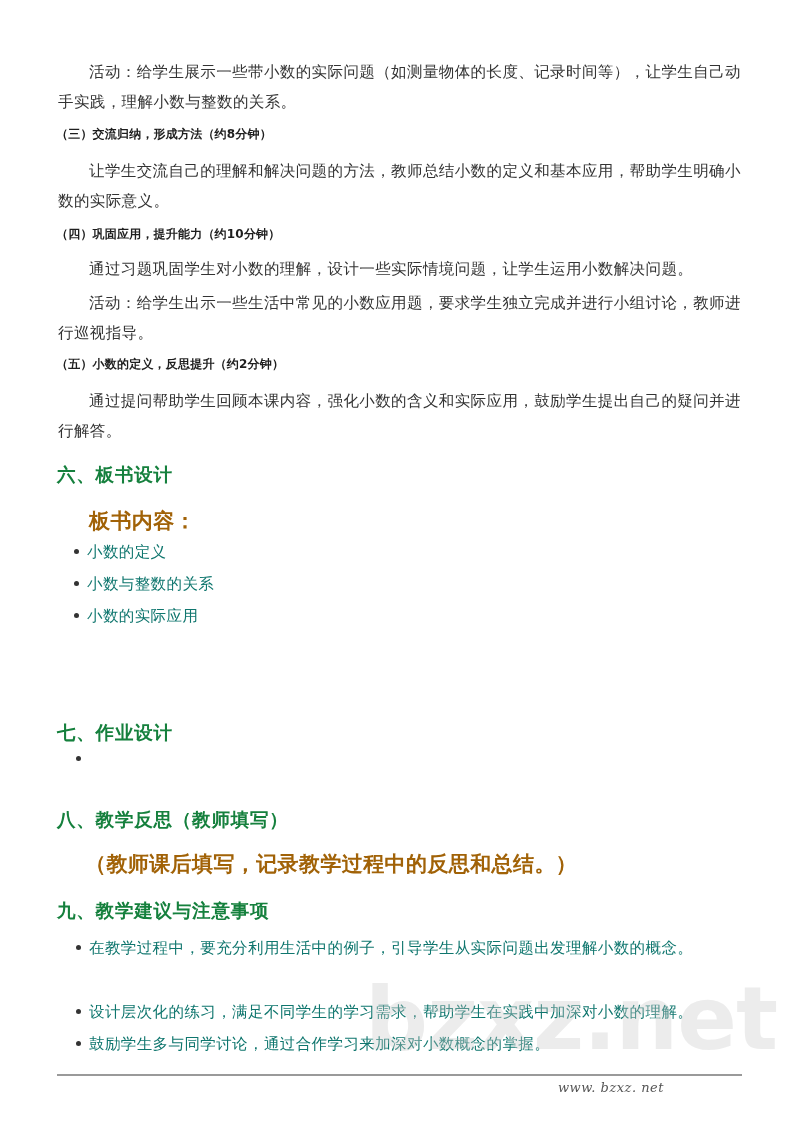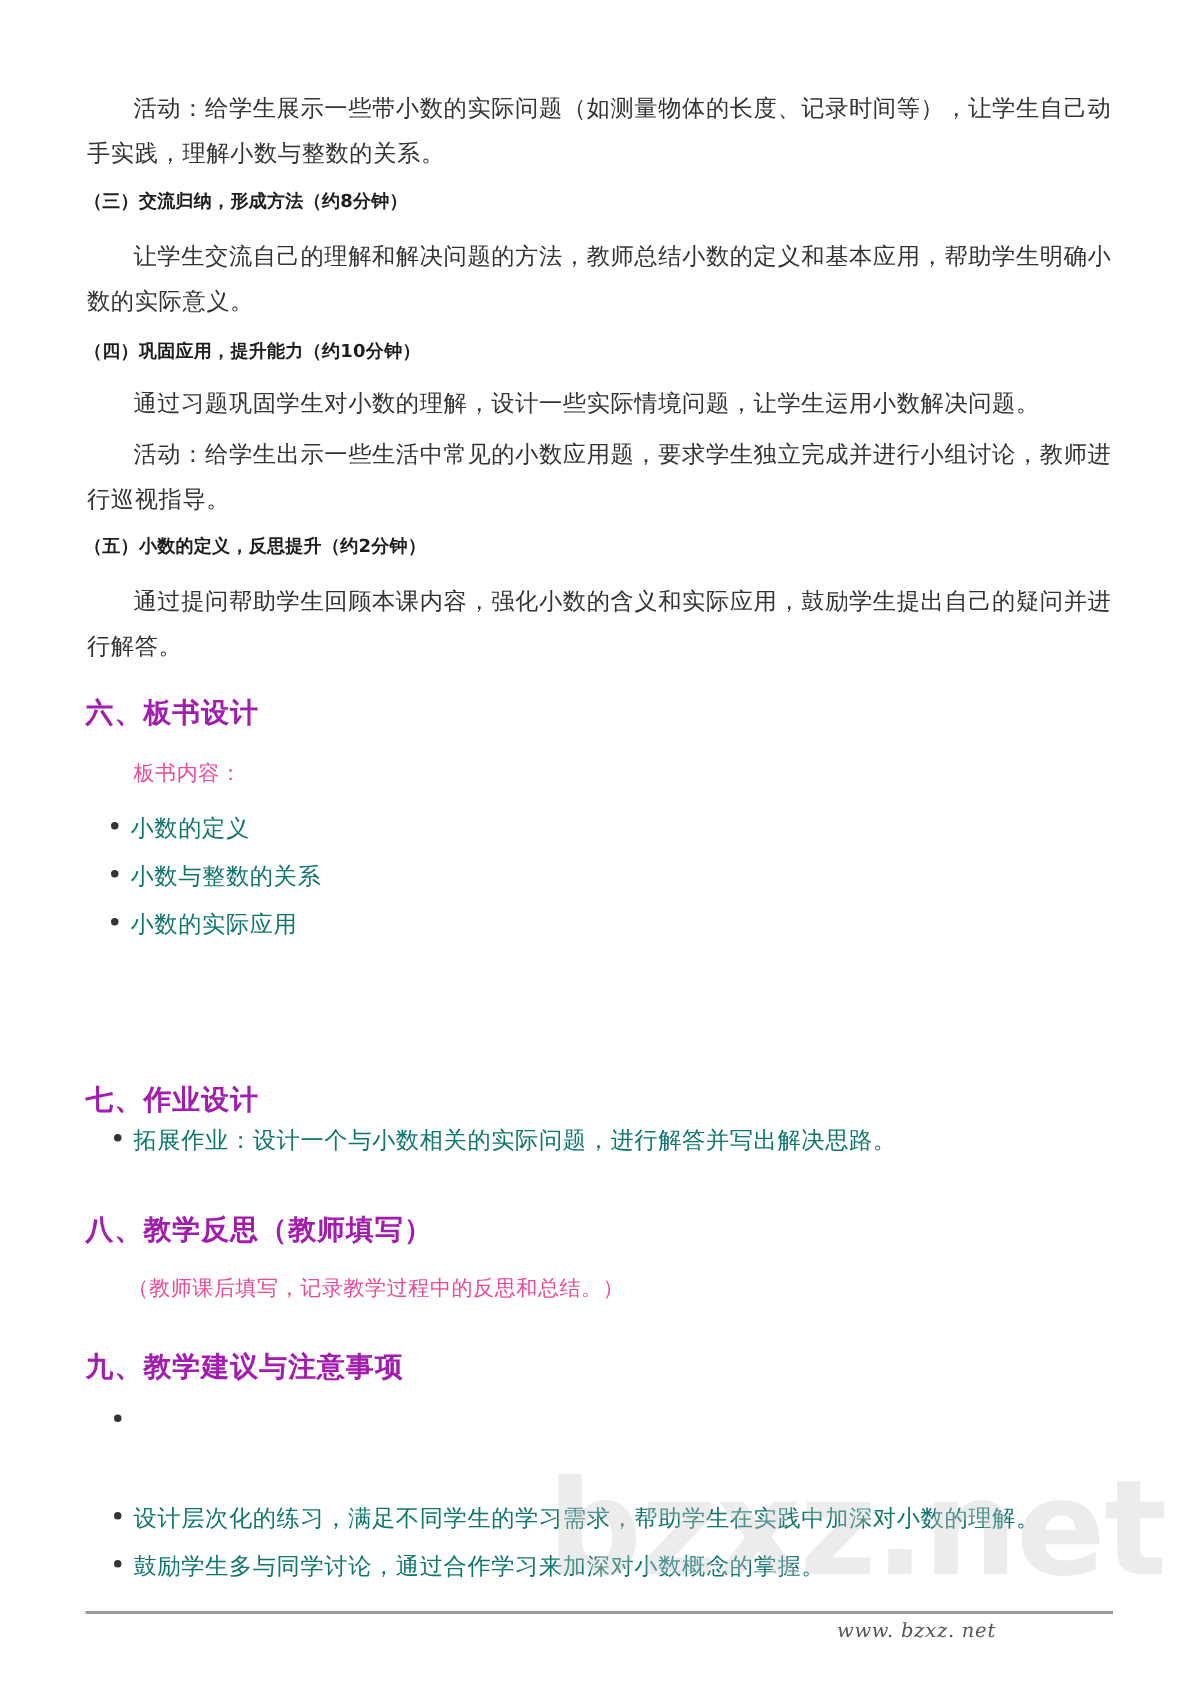--- a/index.html
+++ b/index.html
@@ -38,21 +38,21 @@
       font-weight: bold;
       color: #1e1e1e;
       font-family: "DejaVu Sans", "Liberation Sans", sans-serif;
       letter-spacing: 0.2px;
     }
     .section-title {
       position: absolute;
       left: 57px;
       font-size: 18.5px;
       font-weight: bold;
-      color: #a21caf;
+      color: #15803d;
       font-family: "DejaVu Sans", "Liberation Sans", sans-serif;
       letter-spacing: 0.8px;
     }
     .bullet-item {
       position: absolute;
       left: 74px;
       font-size: 15.5px;
       color: #0f766e;
       letter-spacing: 0.4px;
       white-space: nowrap;
@@ -62,24 +62,25 @@
       width: 5px; height: 5px;
       border-radius: 50%;
       background: #333;
       vertical-align: middle;
       margin-right: 8px;
       position: relative;
       top: -2px;
     }
     .plain-line {
       position: absolute;
-      font-size: 14px;
-      color: #ec4899;
+      font-size: 21px;
+      color: #a16207;
       letter-spacing: 0.4px;
       white-space: nowrap;
+      font-weight: bold;
     }
     .footer-rule {
       position: absolute;
       left: 57px;
       top: 1074px;
       width: 685px;
       height: 0;
       border-top: 2px solid #9a9a9a;
     }
     .footer-url {
@@ -139,29 +140,29 @@
   </div>
   <div class="bullet-item" style="top:574px;">
     <span class="dot"></span><span>小数与整数的关系</span>
   </div>
   <div class="bullet-item" style="top:606px;">
     <span class="dot"></span><span>小数的实际应用</span>
   </div>
 
   <div class="section-title" style="top:676px;margin-top:44px;">七、作业设计</div>
   <div class="bullet-item" style="left:76px; top:750px;">
-    <span class="dot"></span><span>拓展作业：设计一个与小数相关的实际问题，进行解答并写出解决思路。</span>
+    <span class="dot"></span>
   </div>
 
   <div class="section-title" style="top:807px;">八、教学反思（教师填写）</div>
   <div class="plain-line" style="left:85px; top:850px;">（教师课后填写，记录教学过程中的反思和总结。）</div>
 
   <div class="section-title" style="top:898px;">九、教学建议与注意事项</div>
   <div class="bullet-item" style="left:76px; top:938px;">
-    <span class="dot"></span>
+    <span class="dot"></span><span>在教学过程中，要充分利用生活中的例子，引导学生从实际问题出发理解小数的概念。</span>
   </div>
   <div class="bullet-item" style="left:76px; top:1002px;">
     <span class="dot"></span><span>设计层次化的练习，满足不同学生的学习需求，帮助学生在实践中加深对小数的理解。</span>
   </div>
   <div class="bullet-item" style="left:76px; top:1034px;">
     <span class="dot"></span><span>鼓励学生多与同学讨论，通过合作学习来加深对小数概念的掌握。</span>
   </div>
 
   <div class="watermark">bzxz.net</div>
 

